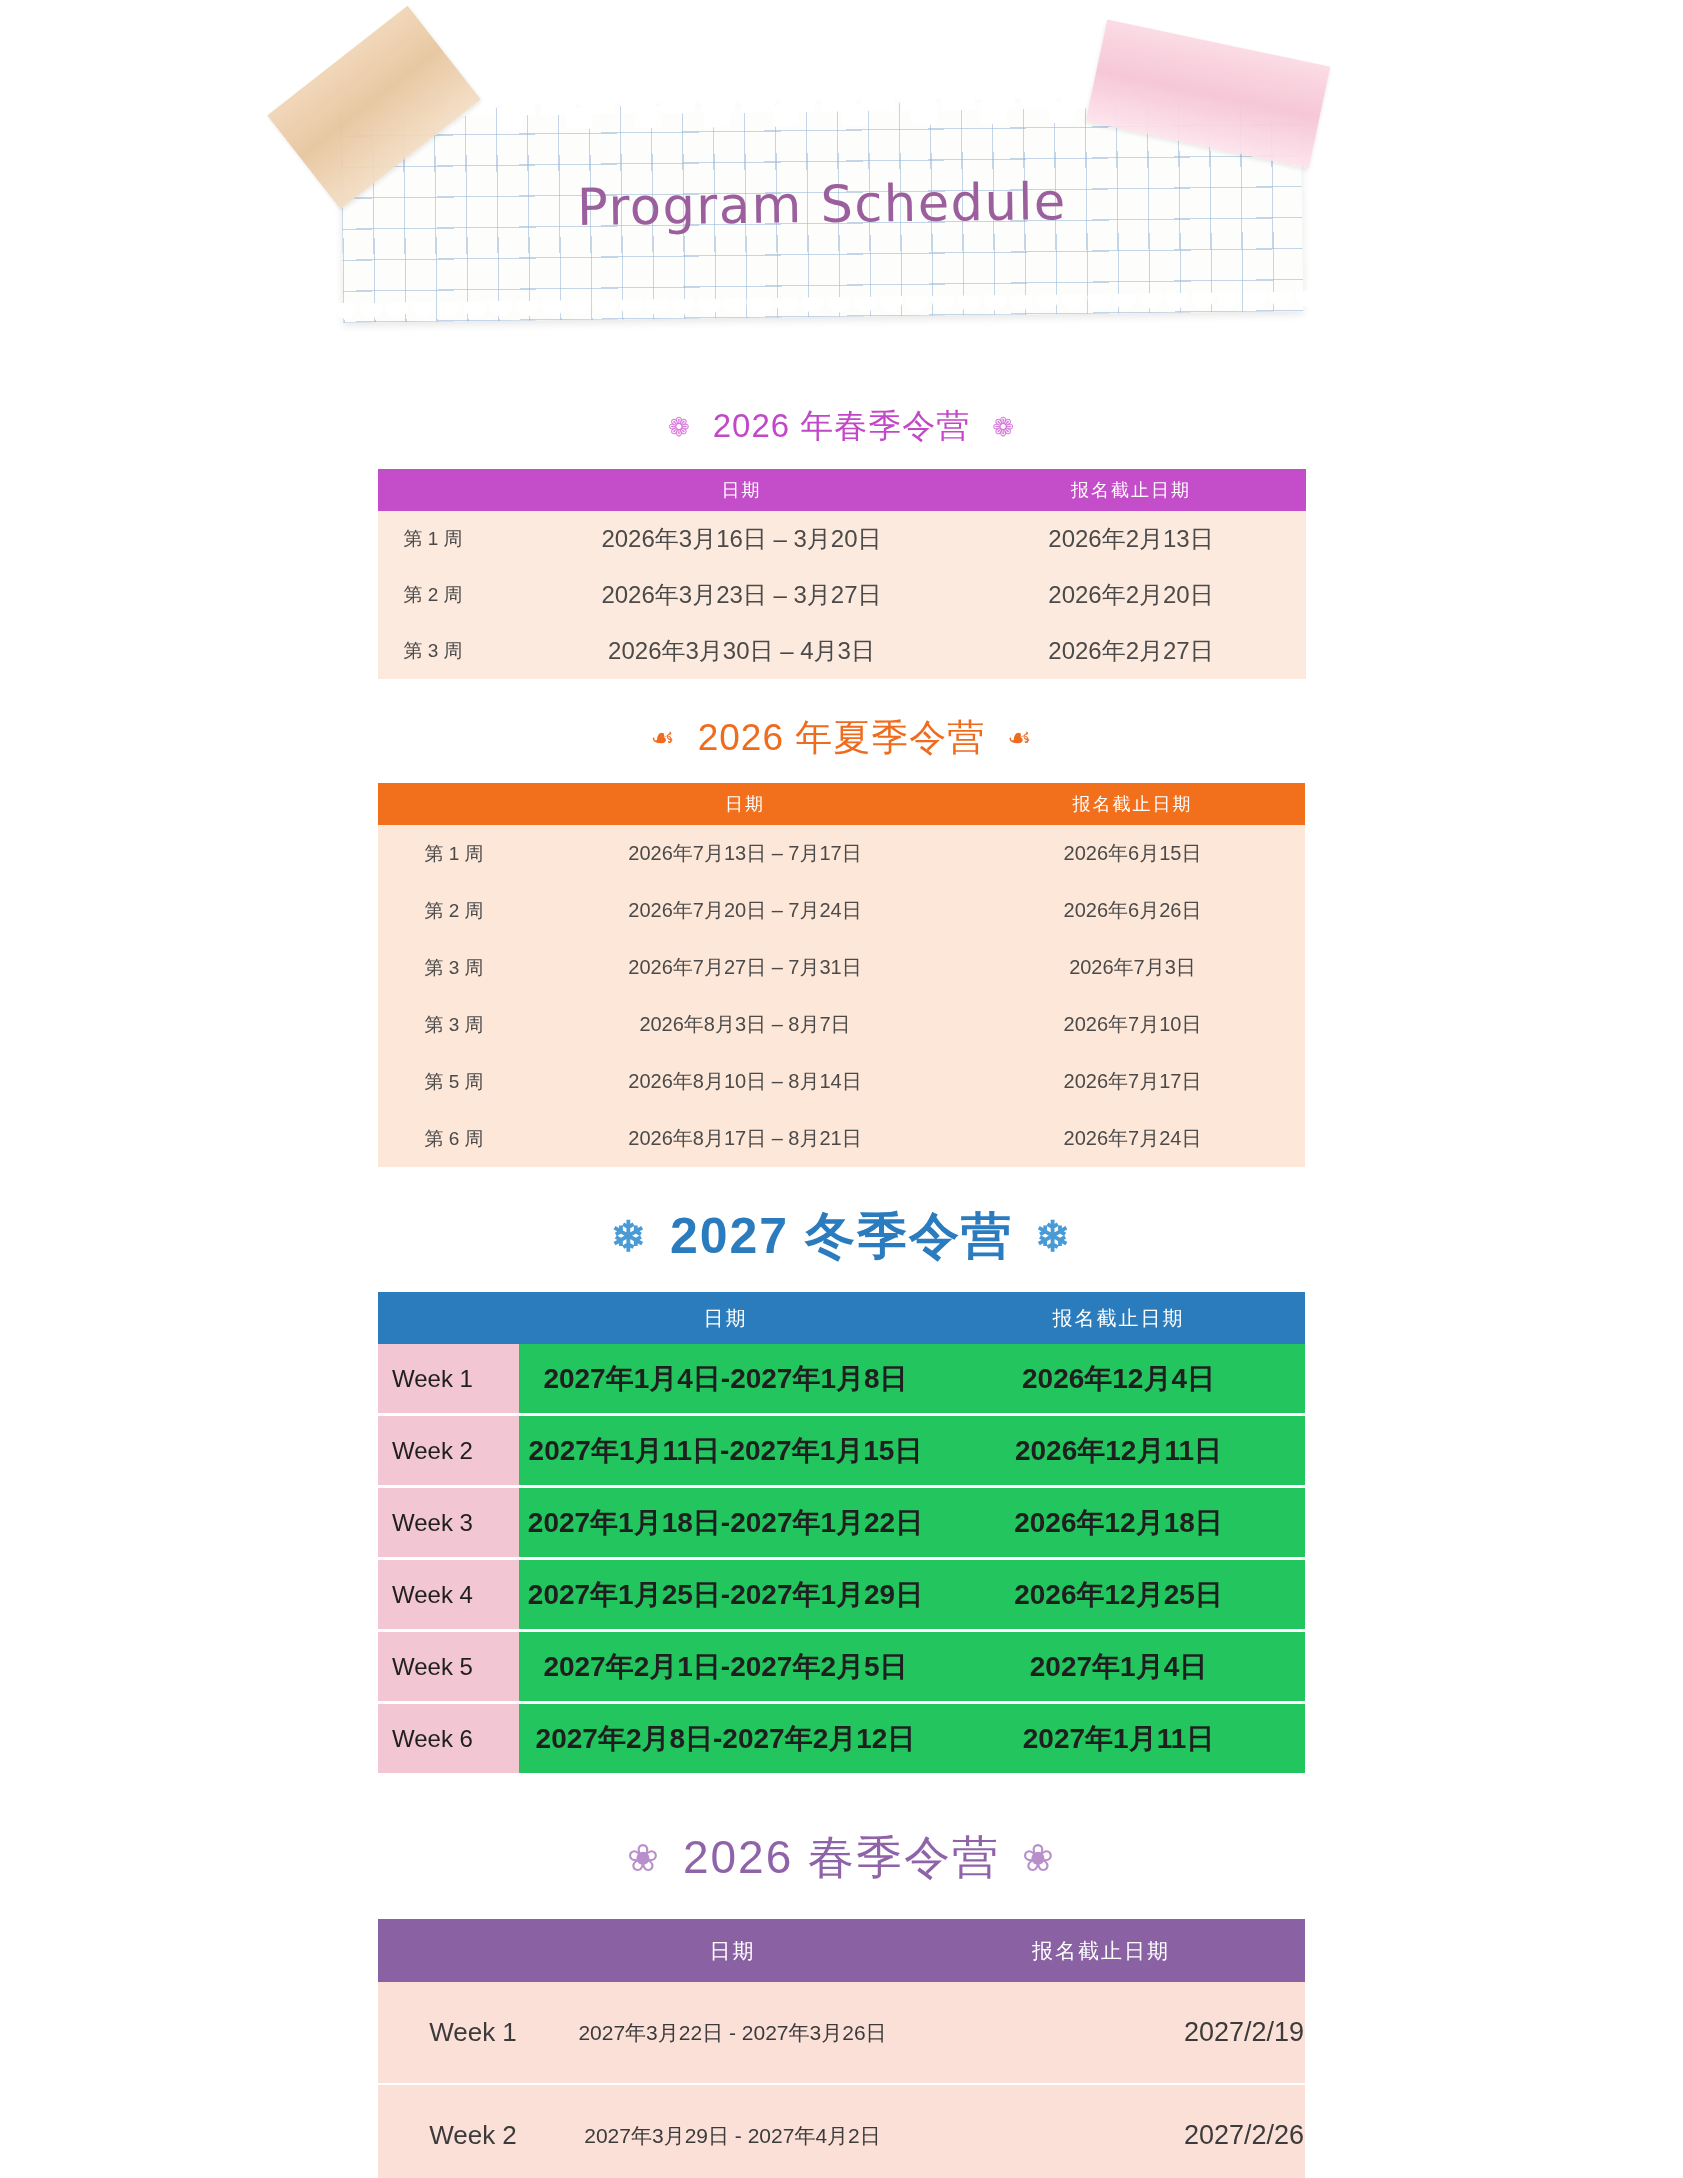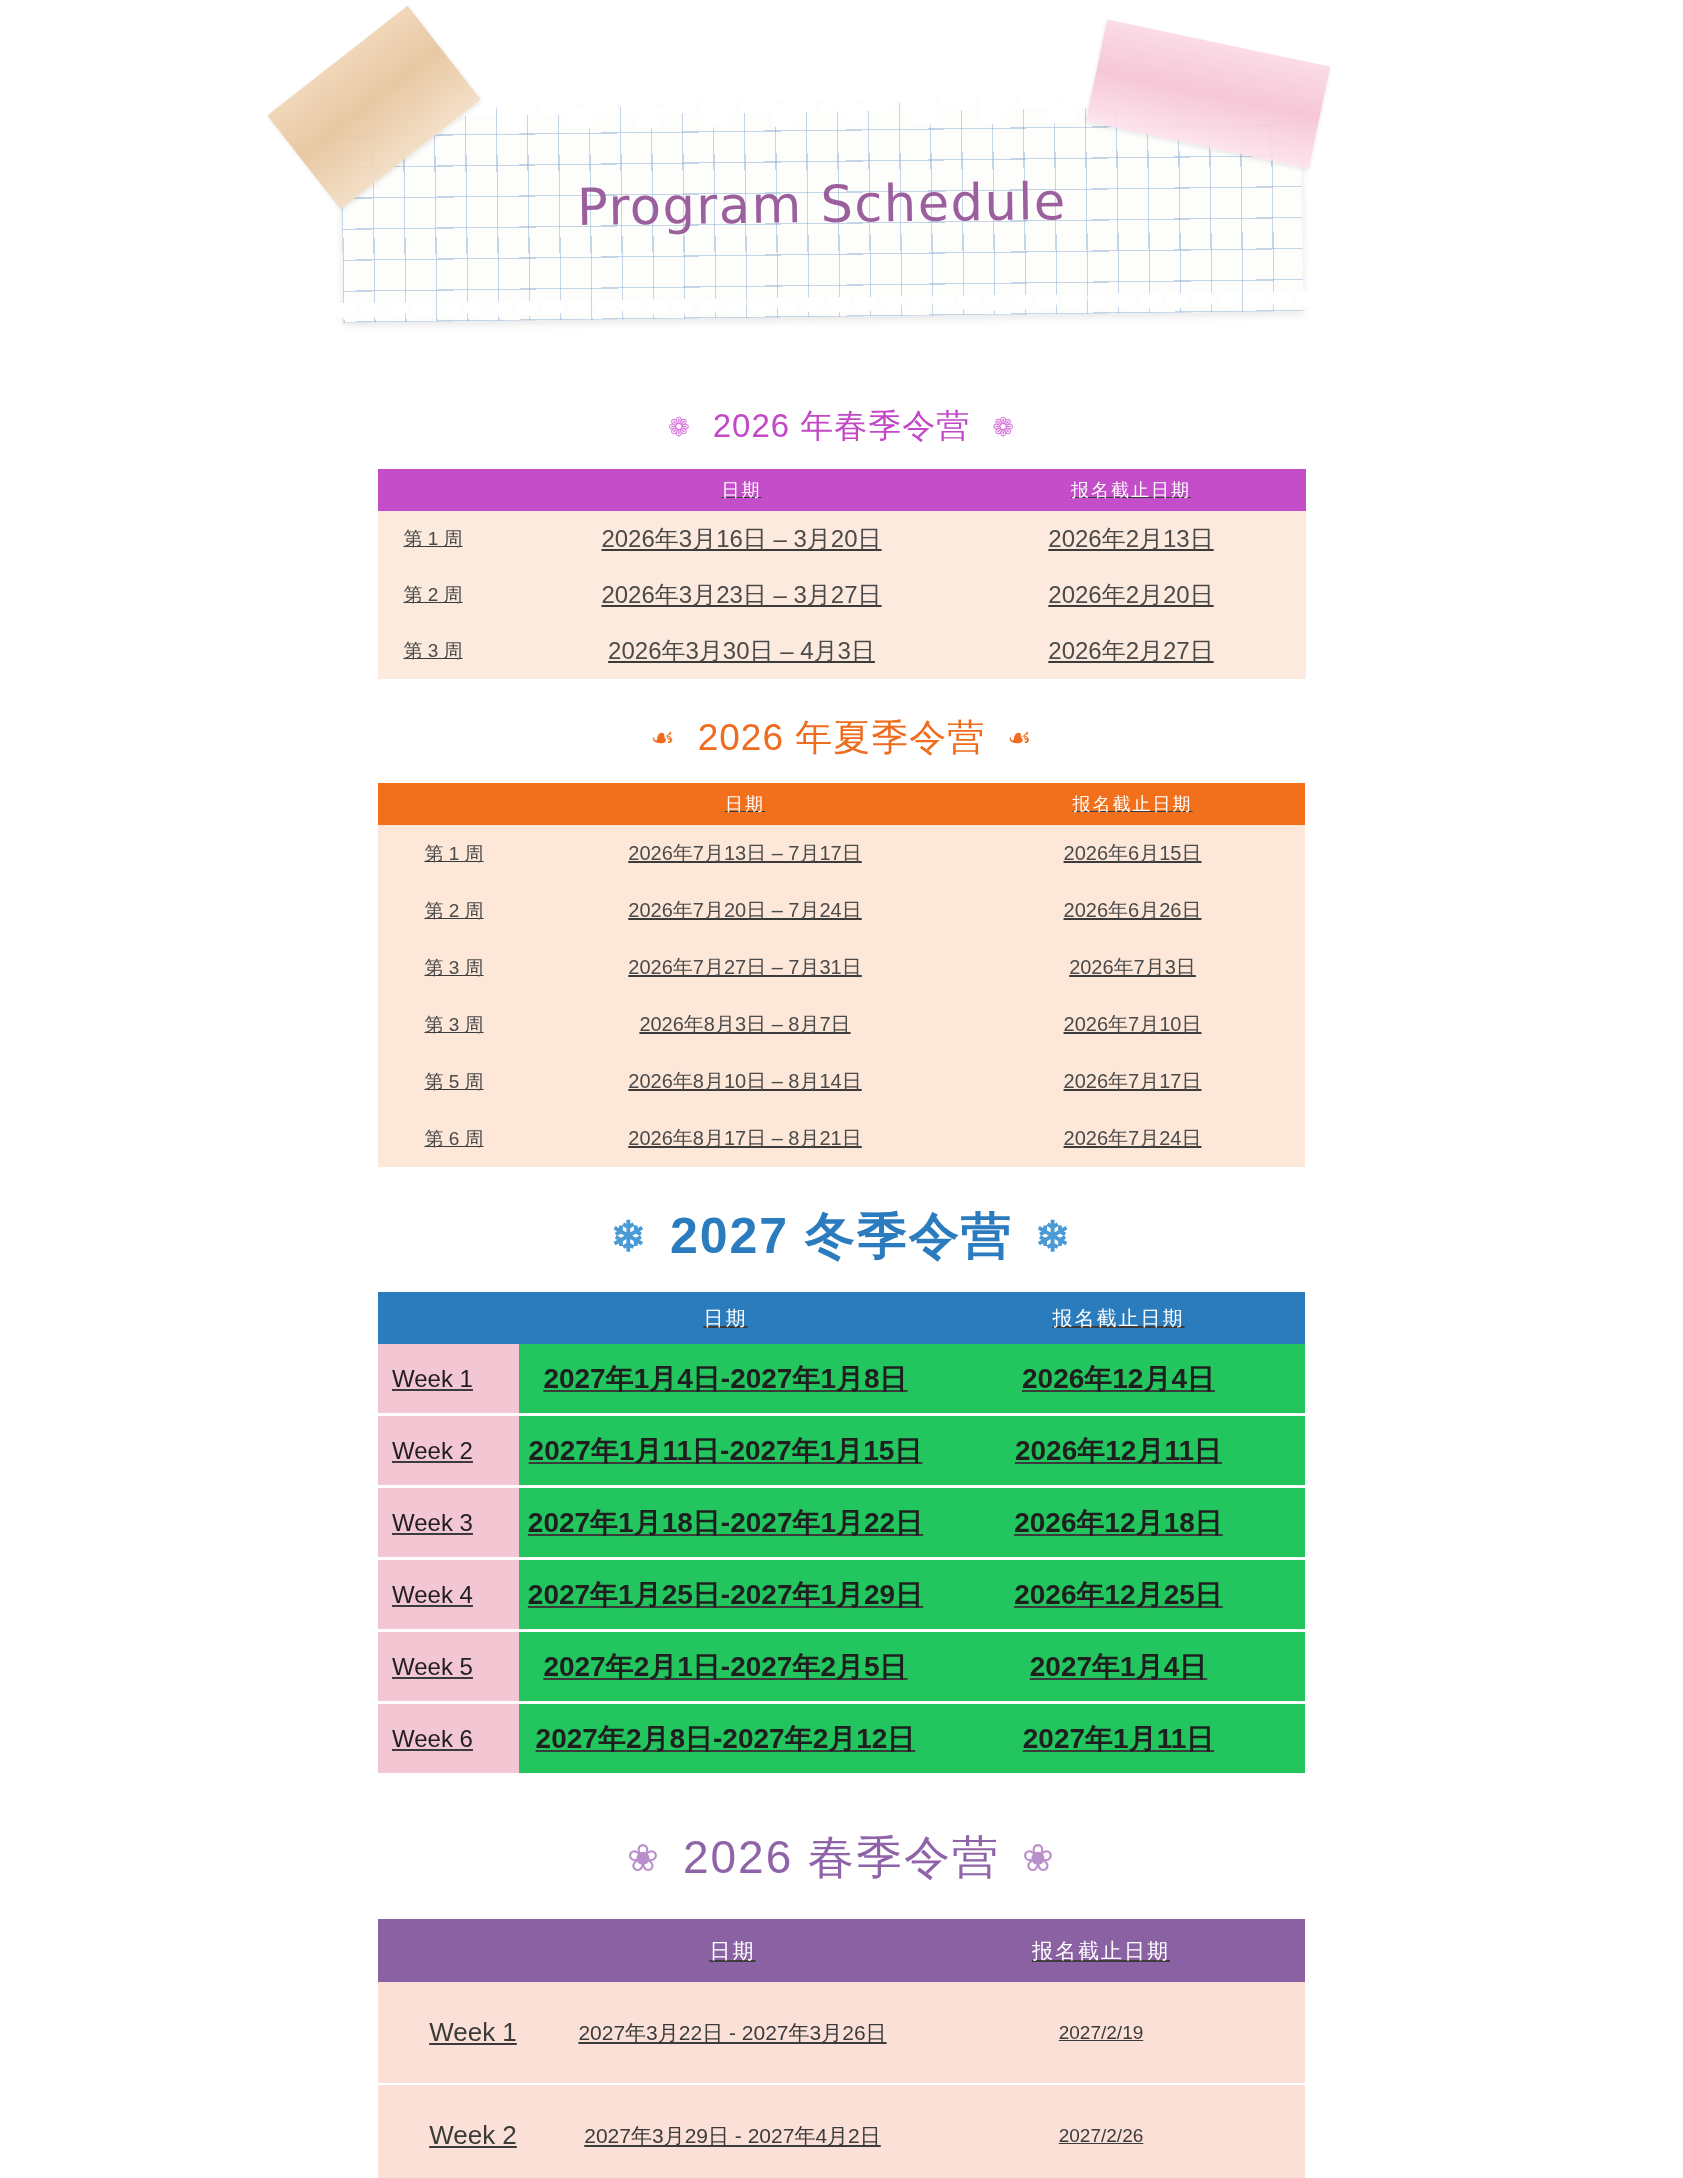--- a/index.html
+++ b/index.html
@@ -121,21 +121,20 @@
   }
   .deco {
     display: inline-block;
     line-height: 1;
   }
 
   .tbl {
     border-collapse: collapse;
     table-layout: fixed;
     margin: 4px auto;
-    text-decoration: underline;
   }
   .tbl th {
     font-weight: 400;
     color: #ffffff;
   }
   .tbl td {
     text-align: center;
   }
 
   
@@ -248,21 +247,21 @@
   .tbl-spring27 th.c2 { width: 327px; }
   .tbl-spring27 th.c3 { width: 406px; }
   .tbl-spring27 td {
     background: #fbe0d8;
     height: 99px;
     color: #3b3b3b;
     border-bottom: 2px solid #ffffff;
   }
   .tbl-spring27 td.c1 { font-size: 26px; }
   .tbl-spring27 td.c2 { font-size: 21px; }
-  .tbl-spring27 td.c3 { font-size: 19px; }
+  .tbl-spring27 td.c3 { font-size: 27px; text-align: right; }
 </style>
 </head>
 <body>
 
 <div class="page">
 
   <div class="header-wrap">
     <div class="paper">
       <div class="paper-top-notches"></div>
       <div class="paper-top-tear"></div>

